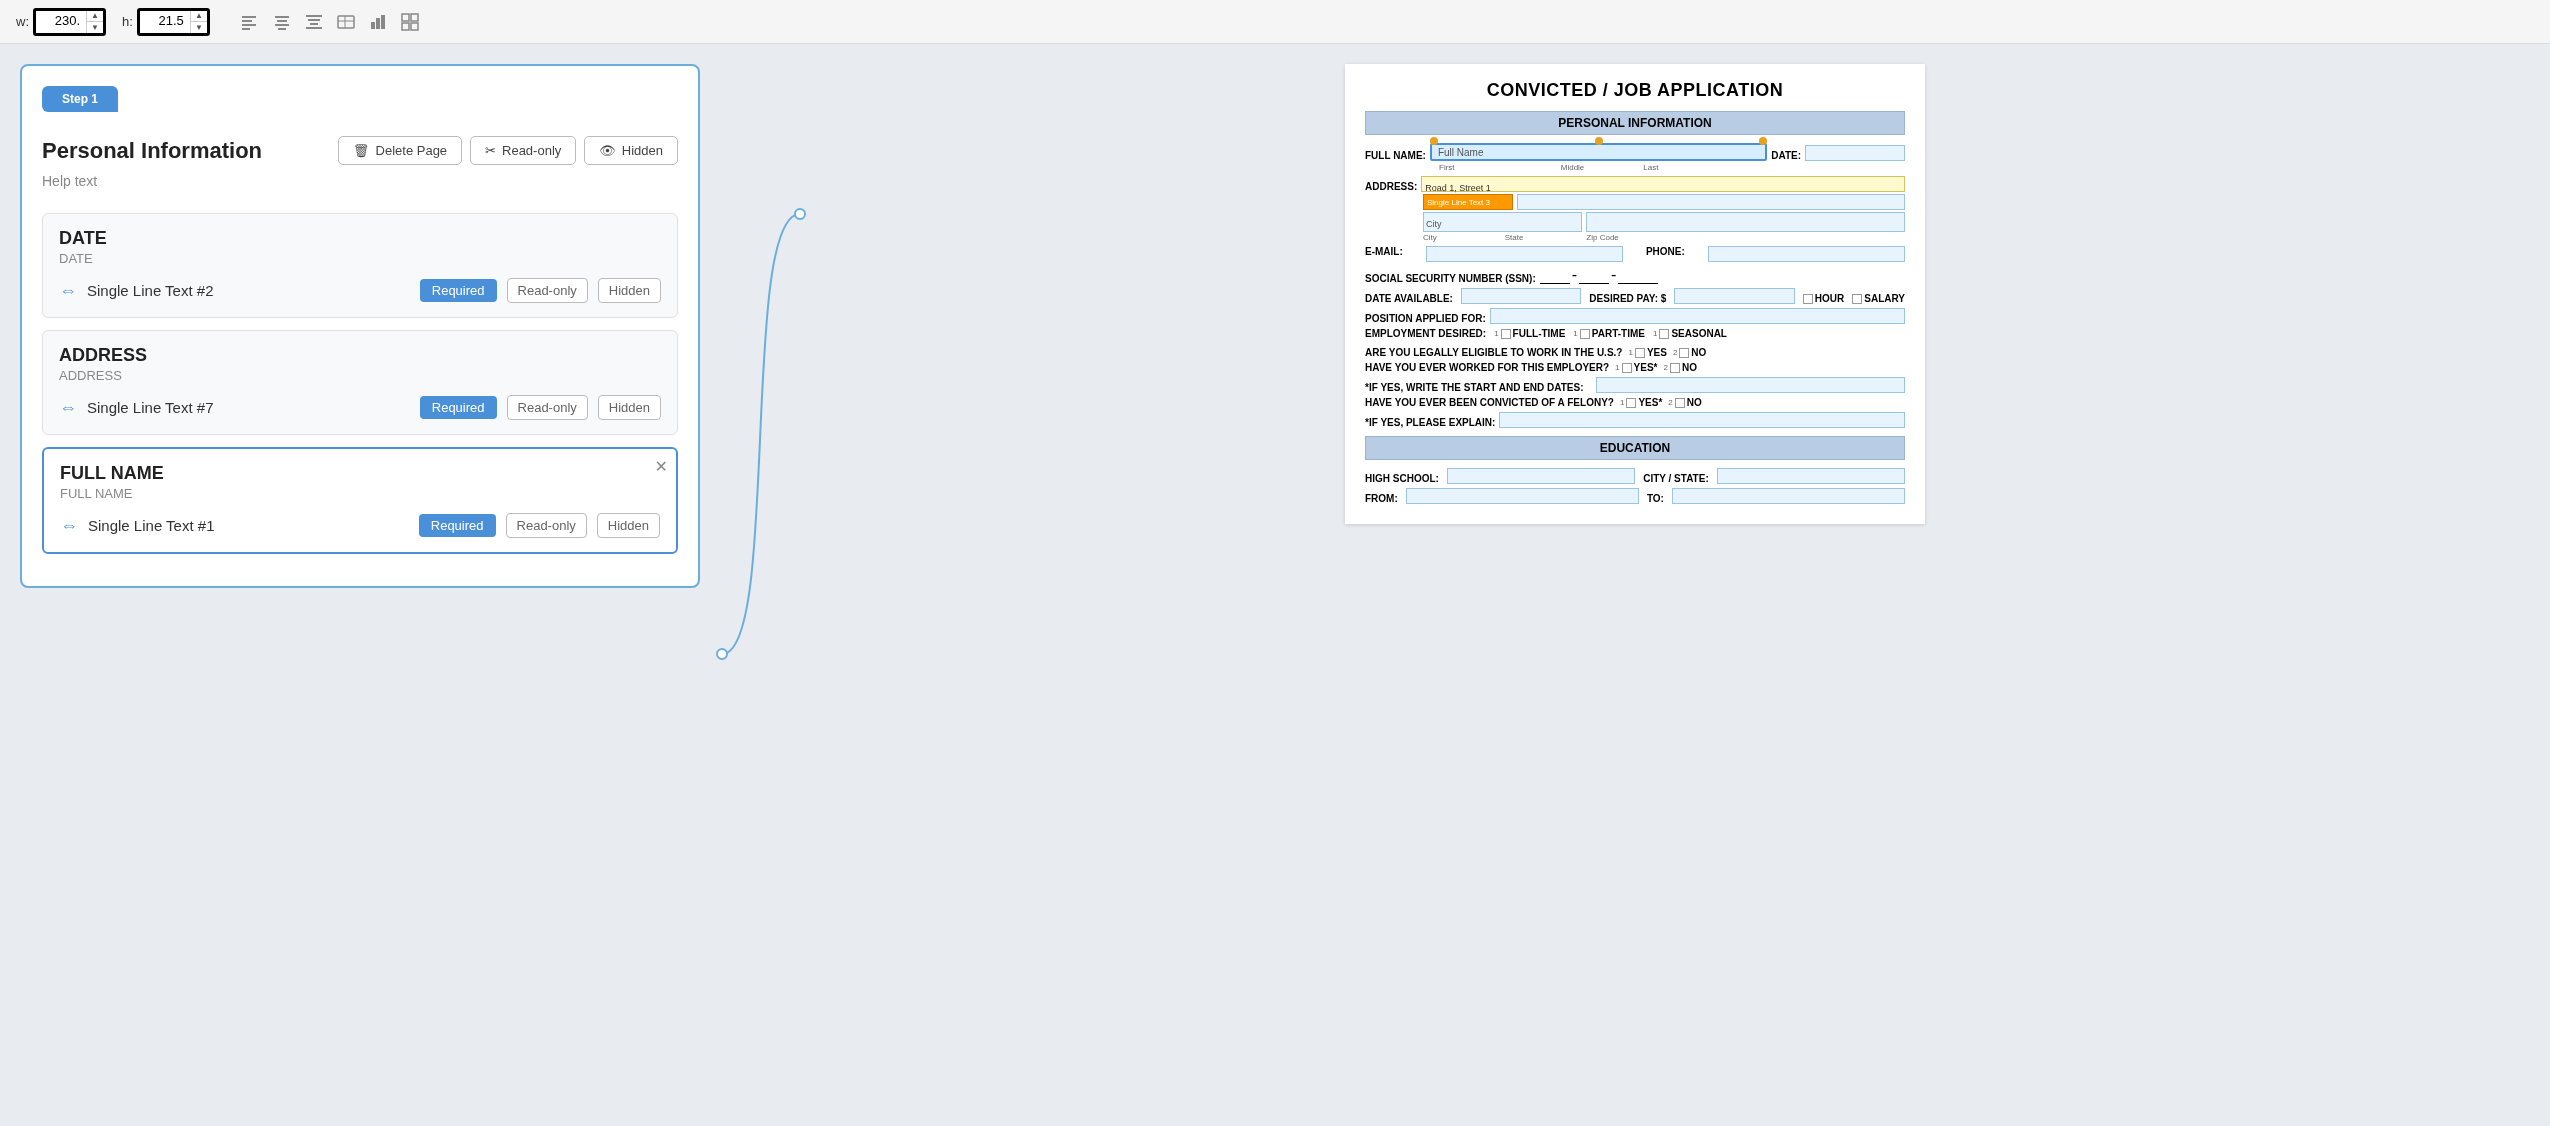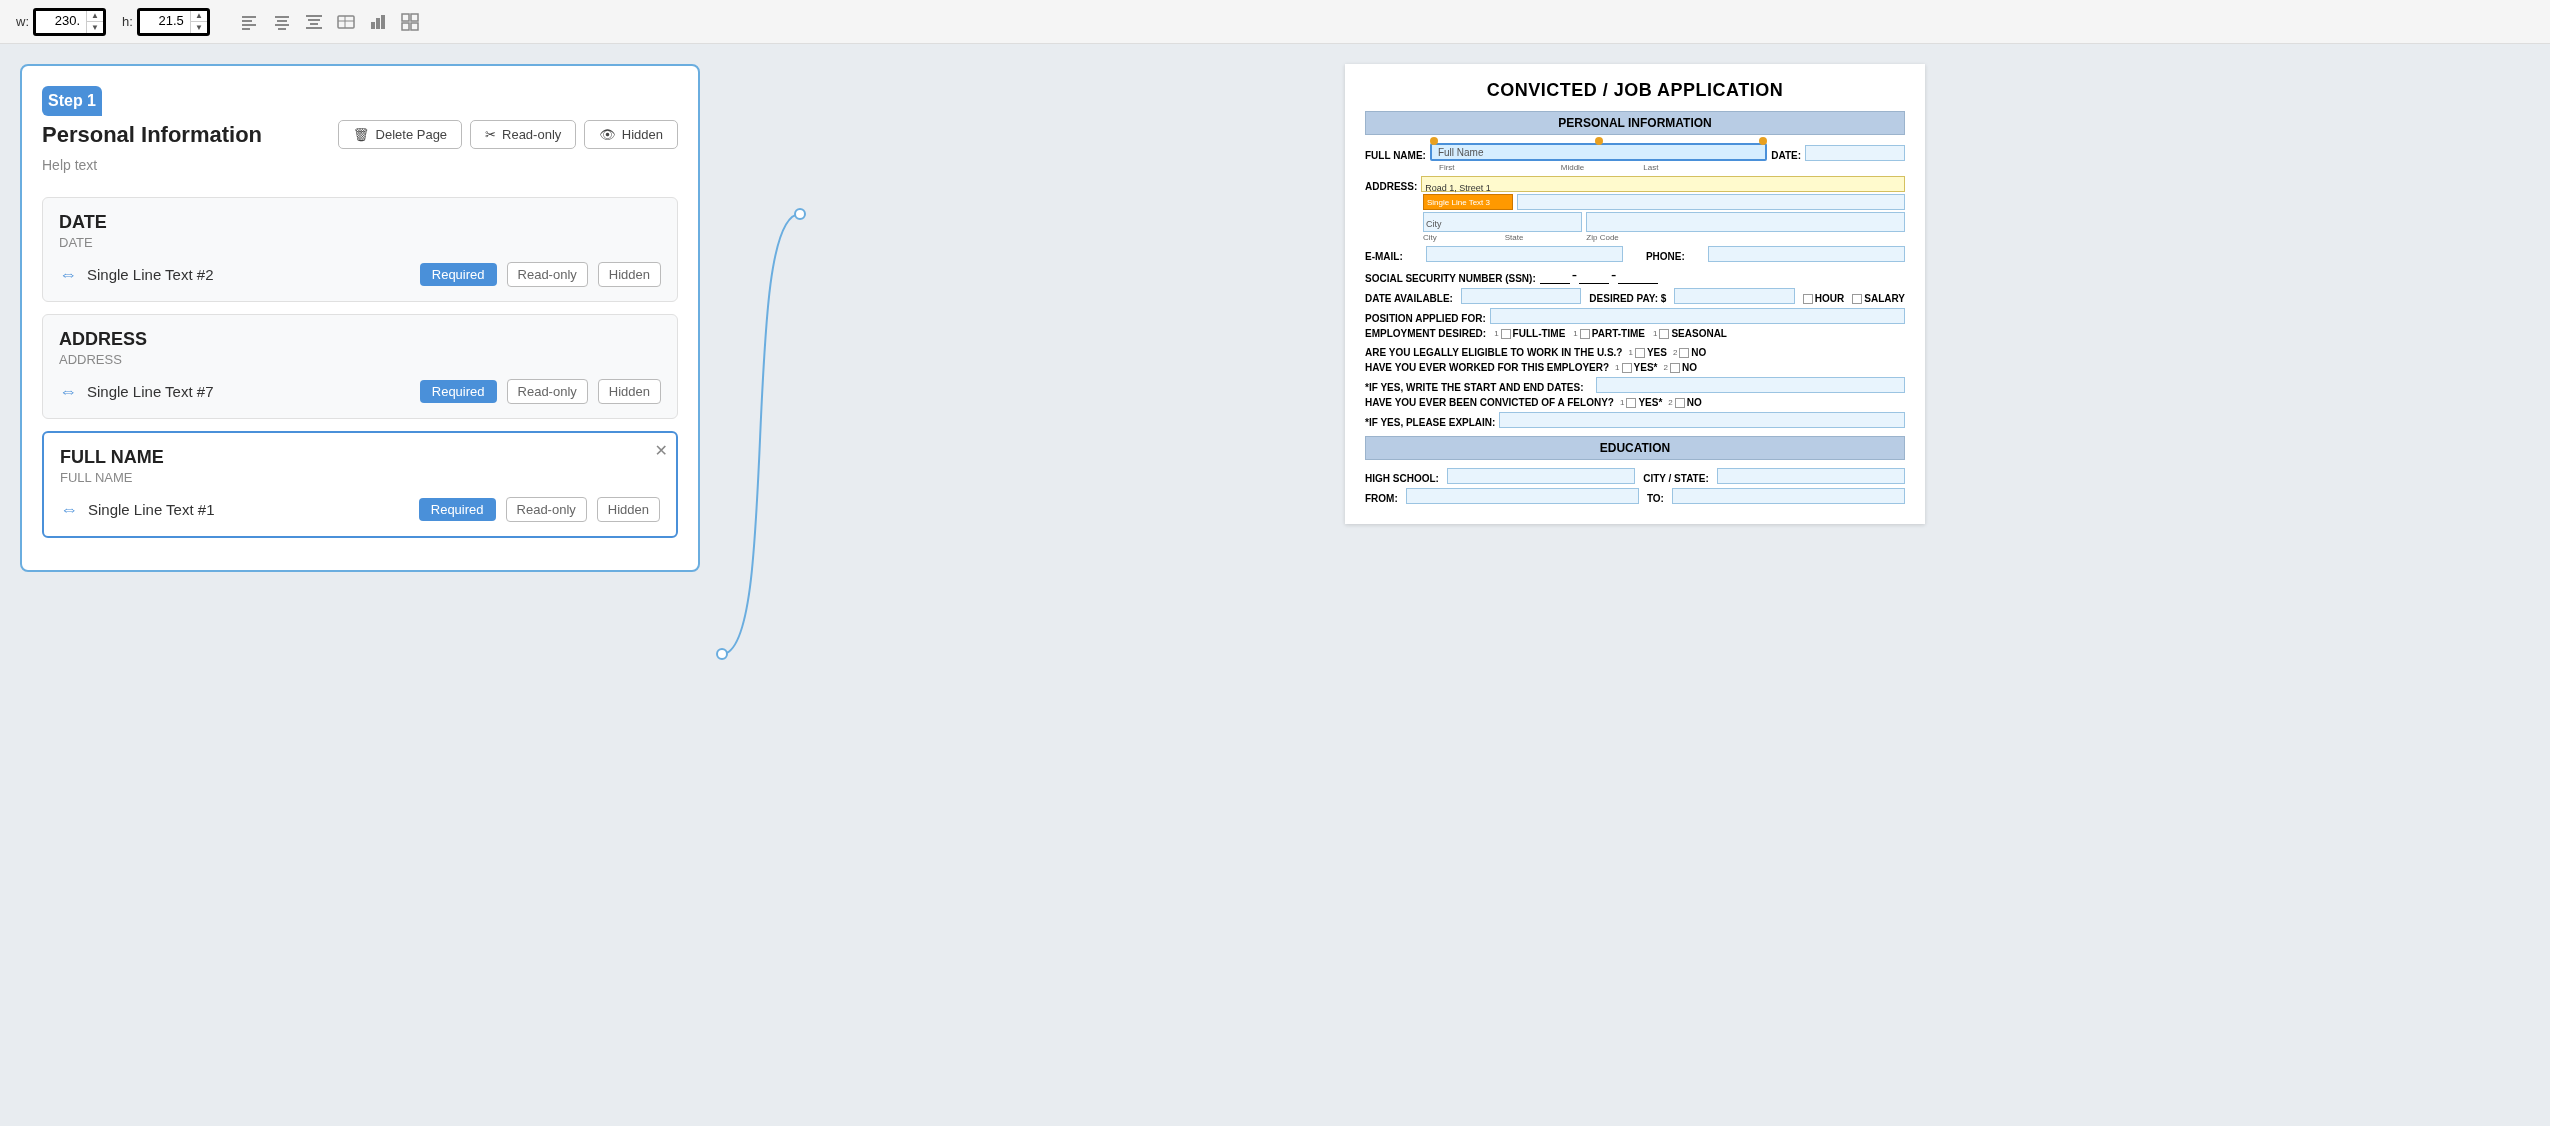--- a/index.html
+++ b/index.html
@@ -91,26 +91,26 @@
     }
     .form-builder-card {
       background: white;
       border: 2px solid #6aaddf;
       border-radius: 8px;
       padding: 20px;
     }
     .step-badge {
       background: #4a90d9;
       color: white;
-      padding: 6px 6px;
+      padding: 6px 20px;
       border-radius: 6px 6px 0 6px;
-      font-size: 16px;
+      font-size: 12px;
       font-weight: 600;
       display: inline-block;
-      margin-bottom: 4px;
+      margin-bottom: 24px;
     }
     .page-header {
       display: flex;
       align-items: center;
       justify-content: space-between;
       margin-bottom: 8px;
     }
     .page-title {
       font-size: 22px;
       font-weight: 700;
@@ -519,21 +519,21 @@
               <span class="sub-label" style="flex:1;">State</span>
             </div>
           </div>
           <div style="flex: 2; display: flex; flex-direction: column; gap: 1px;">
             <div class="form-field"></div>
             <span class="sub-label">Zip Code</span>
           </div>
         </div>
       </div>
 
-      <div style="display: flex; align-items: flex-end; gap: 23px; margin-bottom: 4px;">
+      <div style="display: flex; gap: 23px; margin-bottom: 4px;">
         <span class="form-label">E-MAIL:</span>
         <div class="form-field" style="flex: 1;"></div>
         <span class="form-label">PHONE:</span>
         <div class="form-field" style="flex: 1;"></div>
       </div>
 
       <div style="display: flex; align-items: flex-end; gap: 4px; margin-bottom: 4px;">
         <span class="form-label">SOCIAL SECURITY NUMBER (SSN):</span>
         <div style="display: flex; align-items: flex-end; gap: 2px;">
           <div class="ssn-field"></div>

